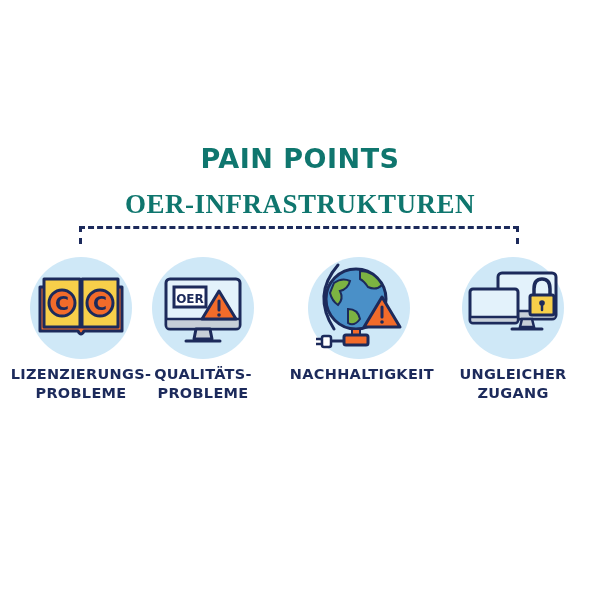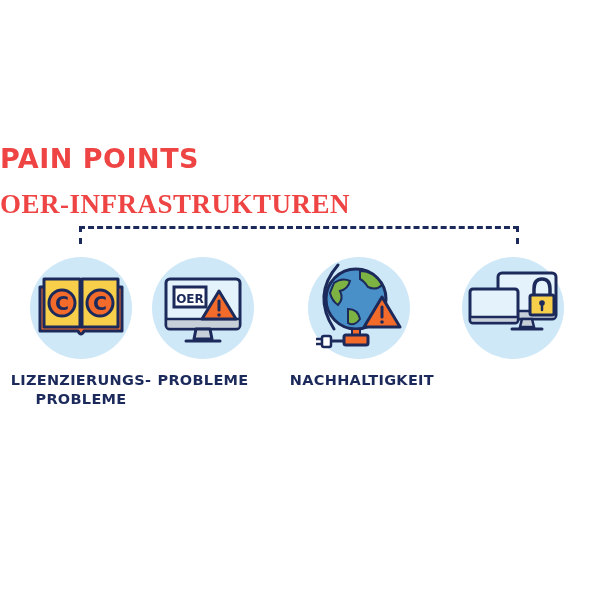--- a/index.html
+++ b/index.html
@@ -1,22 +1,22 @@
 <!DOCTYPE html>
 <html><head>
   <meta charset="utf-8">
   <style>
     html, body { margin:0; padding:0; background:#ffffff; }
     body { width:600px; height:600px; position:relative; overflow:hidden; font-family:"DejaVu Sans", sans-serif; }
-    .title { position:absolute; left:0; width:600px; text-align:left; color:#ef4444; font-weight:bold; font-size:27px; letter-spacing:0.5px; line-height:33px; }
+    .title { position:absolute; left:0; width:600px; text-align:center; color:#0f766e; font-weight:bold; font-size:27px; letter-spacing:0.5px; line-height:33px; }
     .connector { position:absolute; left:79px; top:226px; width:440px; height:18px; border-top:3px dashed #1c2a5b; border-left:3px dashed #1c2a5b; border-right:3px dashed #1c2a5b; box-sizing:border-box; }
     .item { position:absolute; top:257px; width:150px; text-align:center; }
     .circle { width:102px; height:102px; margin:0 auto; border-radius:50%; background:#cfe8f7; position:relative; }
     .circle svg { position:absolute; left:0; top:0; }
-    .label { margin-top:12px; color:#1c2a5b; font-weight:bold; font-size:14.5px; line-height:19px; letter-spacing:0.3px; }
+    .label { margin-top:6px; color:#1c2a5b; font-weight:bold; font-size:14.5px; line-height:19px; letter-spacing:0.3px; }
   </style>
 </head>
 <body>
 
 <div class="title" style="top:142px;">PAIN POINTS</div>
 <div class="title" style="top:188px;font-family:Liberation Serif, serif;">OER-INFRASTRUKTUREN</div>
 
 <div class="connector"></div>
 
 <div class="item" style="left:6px;">
@@ -46,20 +46,21 @@
       <path d="M44 72 L58 72 L60 82 L42 82 Z" fill="#c7cfd8" stroke="#1c2a5b" stroke-width="3" stroke-linejoin="round"></path>
       <line x1="34" y1="84" x2="68" y2="84" stroke="#1c2a5b" stroke-width="3" stroke-linecap="round"></line>
       <rect x="22" y="30" width="32" height="20" fill="#ffffff" stroke="#1c2a5b" stroke-width="3"></rect>
       <text x="38" y="46" text-anchor="middle" font-family="DejaVu Sans, sans-serif" font-weight="bold" font-size="12" fill="#1c2a5b">OER</text>
       <path d="M67 34 L84 62 L50 62 Z" fill="#f26b2a" stroke="#1c2a5b" stroke-width="3" stroke-linejoin="round"></path>
       <line x1="67" y1="44" x2="67" y2="53" stroke="#1c2a5b" stroke-width="3" stroke-linecap="round"></line>
       <circle cx="67" cy="58" r="1.8" fill="#1c2a5b"></circle>
     </svg>
   </div>
   <div class="label">
+    <div>QUALITÄTS-</div>
     <div>PROBLEME</div>
   </div>
 </div>
 
 <div class="item" style="left:284px;text-align:right;">
   <div class="circle">
     <svg width="102" height="102" viewBox="0 0 102 102">
       <path d="M30 8 Q4 38 26 72" fill="none" stroke="#1c2a5b" stroke-width="3" stroke-linecap="round"></path>
       <circle cx="48" cy="42" r="30" fill="#4a90c8" stroke="#1c2a5b" stroke-width="3"></circle>
       <path d="M26 26 Q34 20 42 24 Q40 32 32 34 Q36 42 30 48 Q24 44 22 36 Z" fill="#7cb342" stroke="#1c2a5b" stroke-width="2"></path>
@@ -93,14 +94,16 @@
       <rect x="8" y="32" width="48" height="34" rx="3" fill="#e3f2fb" stroke="#1c2a5b" stroke-width="3"></rect>
       <rect x="9.5" y="60" width="45" height="4.5" fill="#c7cfd8"></rect>
       <line x1="8" y1="60" x2="56" y2="60" stroke="#1c2a5b" stroke-width="2.5"></line>
       <path d="M72 38 L72 32 Q72 22 80 22 Q88 22 88 32 L88 38" fill="none" stroke="#1c2a5b" stroke-width="3.5"></path>
       <rect x="68" y="38" width="24" height="20" rx="2" fill="#f7cf4a" stroke="#1c2a5b" stroke-width="3"></rect>
       <circle cx="80" cy="46" r="2.8" fill="#1c2a5b"></circle>
       <line x1="80" y1="47" x2="80" y2="53" stroke="#1c2a5b" stroke-width="2.5" stroke-linecap="round"></line>
     </svg>
   </div>
   <div class="label">
+    <div>UNGLEICHER</div>
+    <div>ZUGANG</div>
   </div>
 </div>
 
 </body></html>

